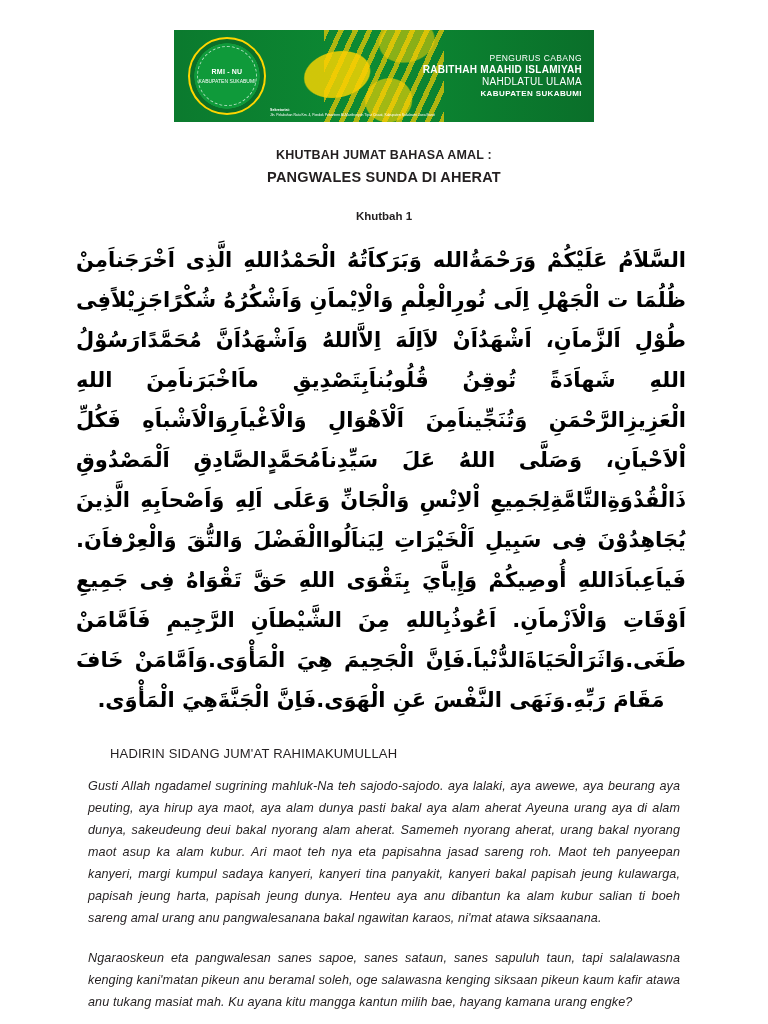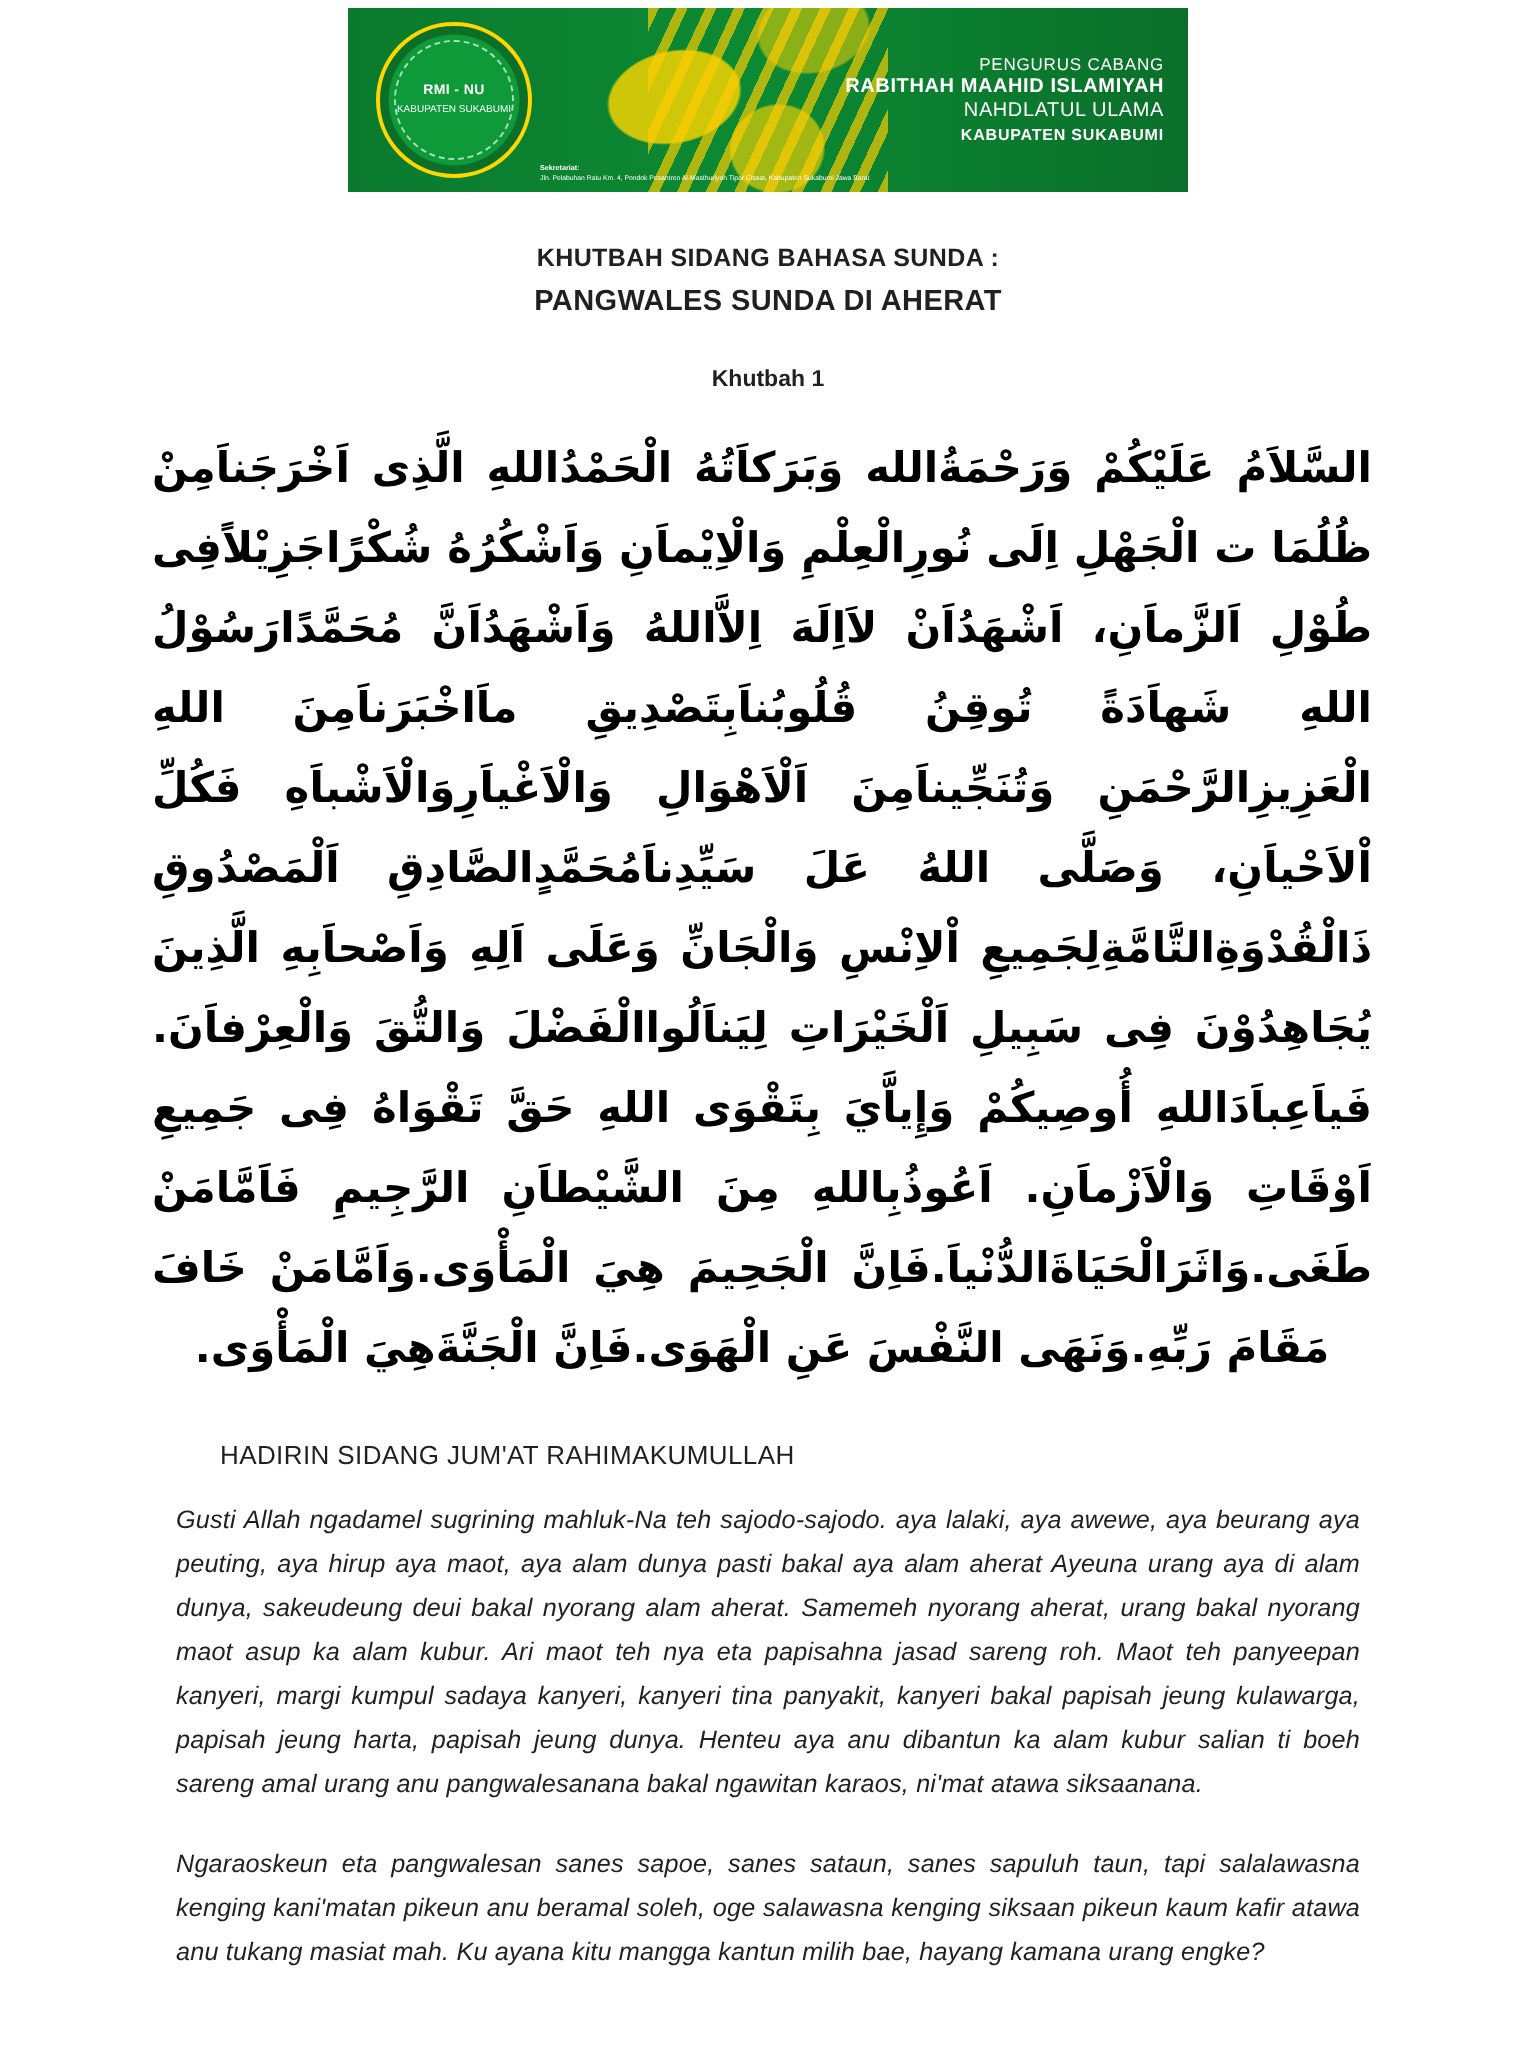--- a/index.html
+++ b/index.html
@@ -20,21 +20,21 @@
     position: relative;
     box-sizing: border-box;
     padding: 0;
   }
 
   
   .banner-wrap {
     width: 100%;
     display: flex;
     justify-content: center;
-    padding-top: 4px;
+    padding-top: 30px;
   }
   .banner {
     width: 420px;
     height: 92px;
     position: relative;
     overflow: hidden;
     background: linear-gradient(90deg, #0b7a2e 0%, #0c8a33 48%, #0a6f2a 100%);
     display: flex;
     align-items: center;
   }
@@ -192,21 +192,21 @@
       </div>
 
       <div class="banner-foot">
         <div class="fh">Sekretariat:</div>
         <div>Jln. Pelabuhan Ratu Km. 4, Pondok Pesantren Al-Masthuriyah Tipar Cisaat, Kabupaten Sukabumi Jawa Barat</div>
       </div>
     </div>
   </div>
 
   <div class="titles">
-    <div class="title-line">KHUTBAH SIDANG BAHASA SUNDA :</div>
+    <div class="title-line">KHUTBAH JUMAT BAHASA AMAL :</div>
     <div class="title-line big">PANGWALES SUNDA DI AHERAT</div>
   </div>
 
   <div class="khutbah-no">Khutbah 1</div>
 
   <div class="arabic">
     <p>السَّلاَمُ عَلَيْكُمْ وَرَحْمَةُالله وَبَرَكاَتُهُ الْحَمْدُاللهِ الَّذِى اَخْرَجَناَمِنْ ظُلُمَا ت الْجَهْلِ اِلَى نُورِالْعِلْمِ وَالْاِيْماَنِ وَاَشْكُرُهُ شُكْرًاجَزِيْلاًفِى طُوْلِ اَلزَّماَنِ، اَشْهَدُاَنْ لاَاِلَهَ اِلاَّاللهُ وَاَشْهَدُاَنَّ مُحَمَّدًارَسُوْلُ اللهِ شَهاَدَةً تُوقِنُ قُلُوبُناَبِتَصْدِيقِ ماَاخْبَرَناَمِنَ اللهِ الْعَزِيزِالرَّحْمَنِ وَتُنَجِّيناَمِنَ اَلْاَهْوَالِ وَالْاَغْياَرِوَالْاَشْباَهِ فَكُلِّ اْلاَحْياَنِ، وَصَلَّى اللهُ عَلَ سَيِّدِناَمُحَمَّدٍالصَّادِقِ اَلْمَصْدُوقِ ذَالْقُدْوَةِالتَّامَّةِلِجَمِيعِ اْلاِنْسِ وَالْجَانِّ وَعَلَى اَلِهِ وَاَصْحاَبِهِ الَّذِينَ يُجَاهِدُوْنَ فِى سَبِيلِ اَلْخَيْرَاتِ لِيَناَلُواالْفَضْلَ وَالتُّقَ وَالْعِرْفاَنَ. فَياَعِباَدَاللهِ أُوصِيكُمْ وَإِياَّيَ بِتَقْوَى اللهِ حَقَّ تَقْوَاهُ فِى جَمِيعِ اَوْقَاتِ وَالْاَزْماَنِ. اَعُوذُبِاللهِ مِنَ الشَّيْطاَنِ الرَّجِيمِ فَاَمَّامَنْ طَغَى.وَاثَرَالْحَيَاةَالدُّنْياَ.فَاِنَّ الْجَحِيمَ هِيَ الْمَأْوَى.وَاَمَّامَنْ خَافَ مَقَامَ رَبِّهِ.وَنَهَى النَّفْسَ عَنِ الْهَوَى.فَاِنَّ الْجَنَّةَهِيَ الْمَأْوَى.</p>
   </div>
 
   <div class="content">

